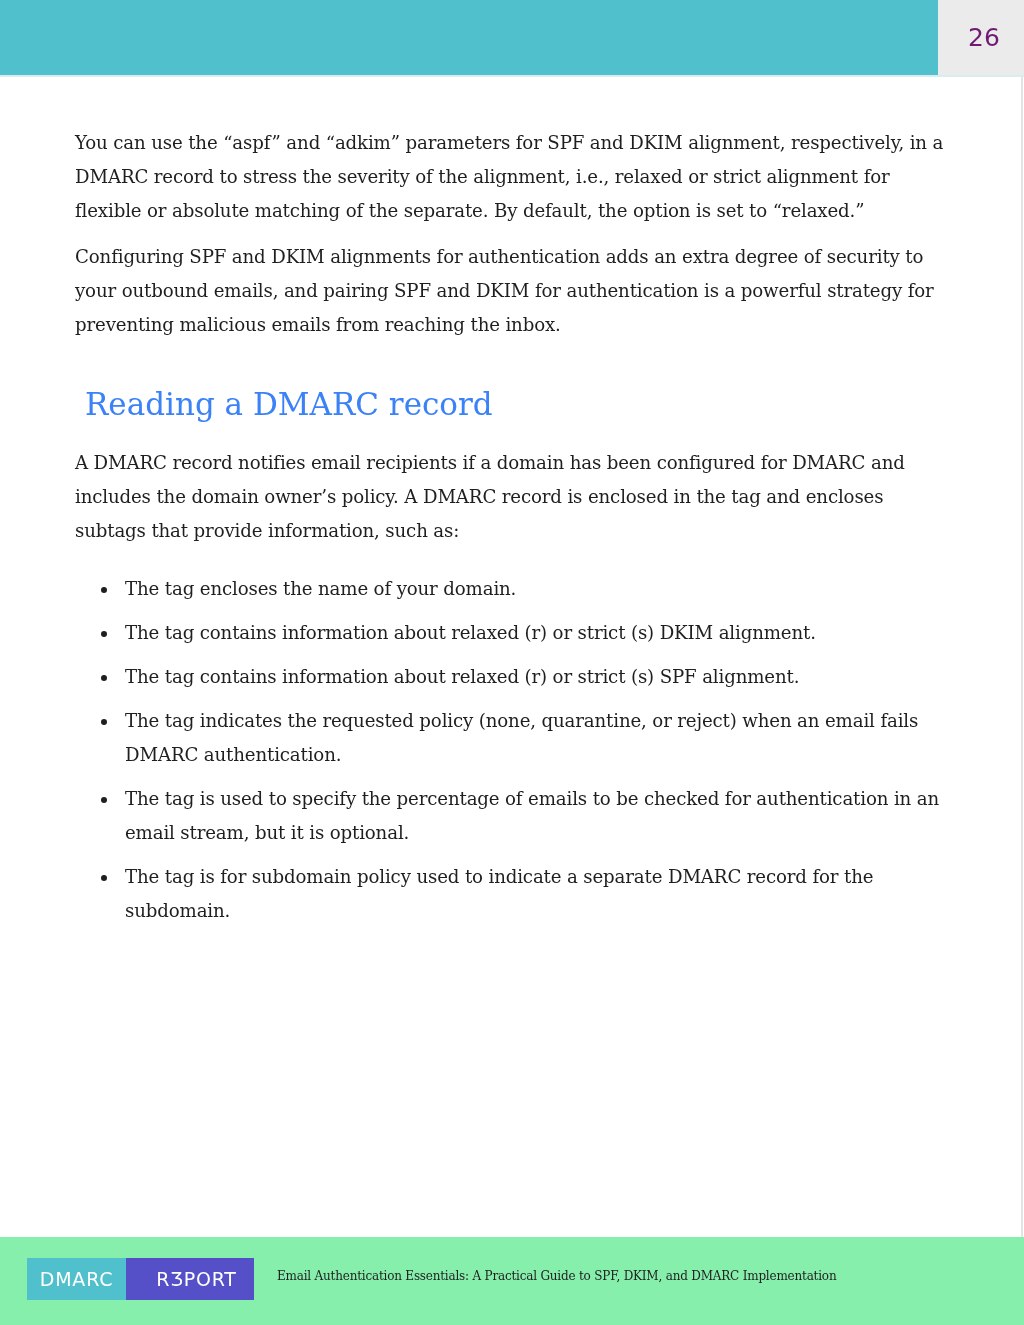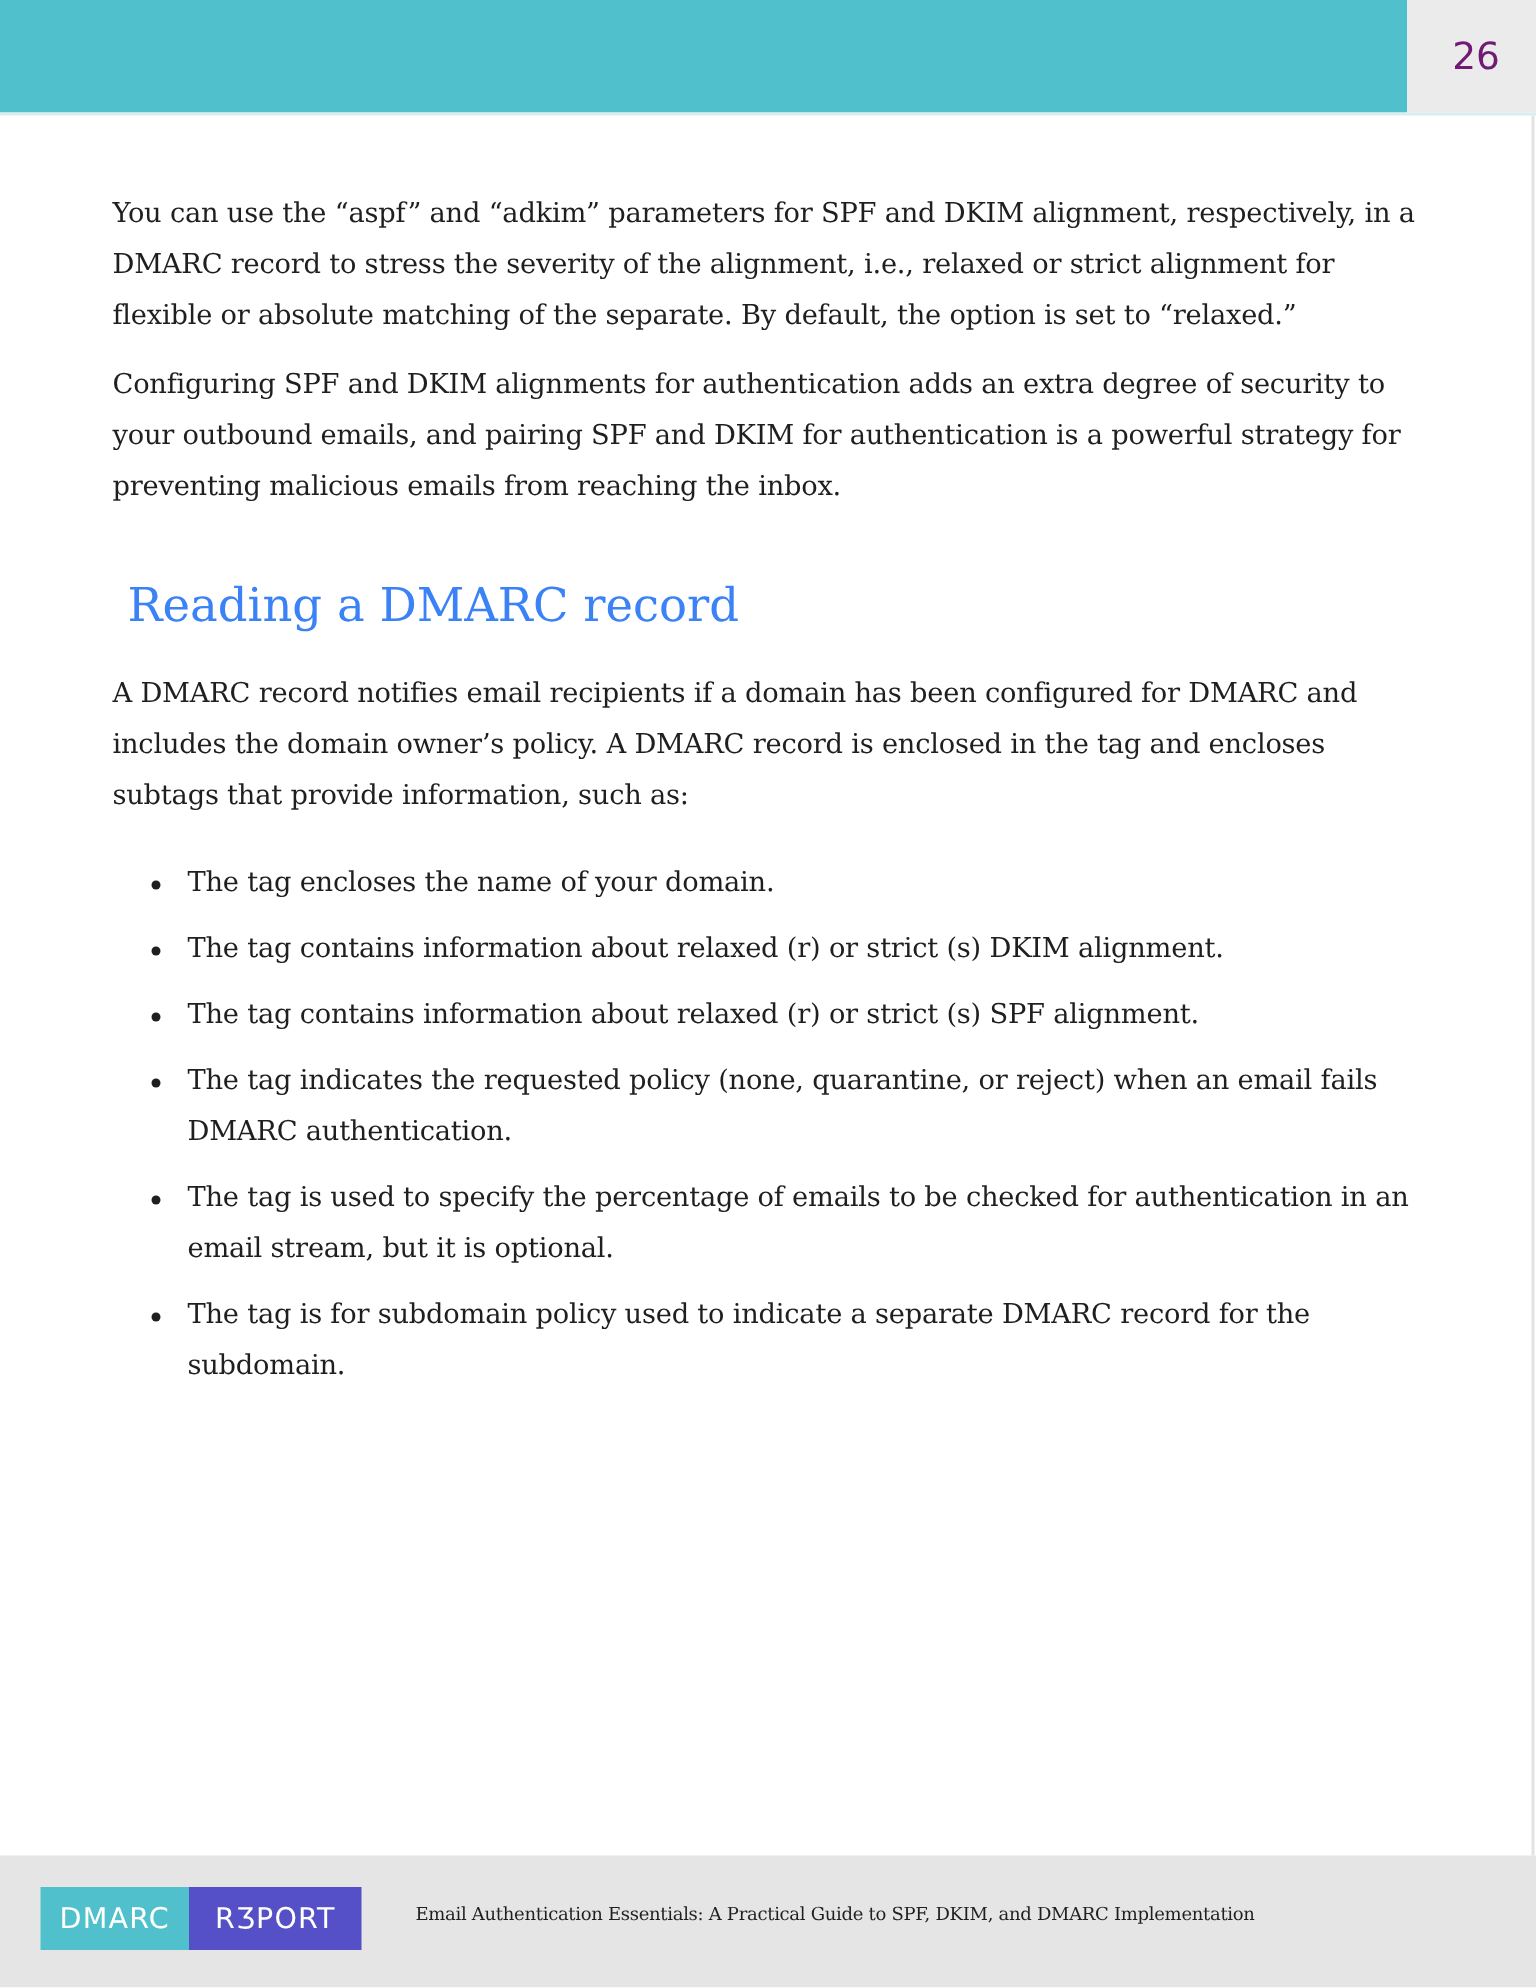--- a/index.html
+++ b/index.html
@@ -91,21 +91,21 @@
       height: 6px;
       border-radius: 50%;
       background: #1f1f1f;
     }
     .footer {
       position: absolute;
       left: 0;
       top: 1237px;
       width: 1024px;
       height: 88px;
-      background: #e5e5e5;
+      background: #86efac;
     }
     .logo {
       position: absolute;
       left: 27px;
       top: 21px;
       height: 42px;
       display: flex;
       font-family: "DejaVu Sans", sans-serif;
       font-size: 19px;
       color: #ffffff;
@@ -117,20 +117,21 @@
       display: flex;
       align-items: center;
       justify-content: center;
     }
     .logo-right {
       background: #5550c8;
       width: 115px;
       display: flex;
       align-items: center;
       justify-content: center;
+      padding-left: 13px;
     }
     .footer-title {
       position: absolute;
       left: 277px;
       top: 32px;
       font-size: 12px;
       color: #1f1f1f;
       white-space: nowrap;
       letter-spacing: -0.2px;
     }

